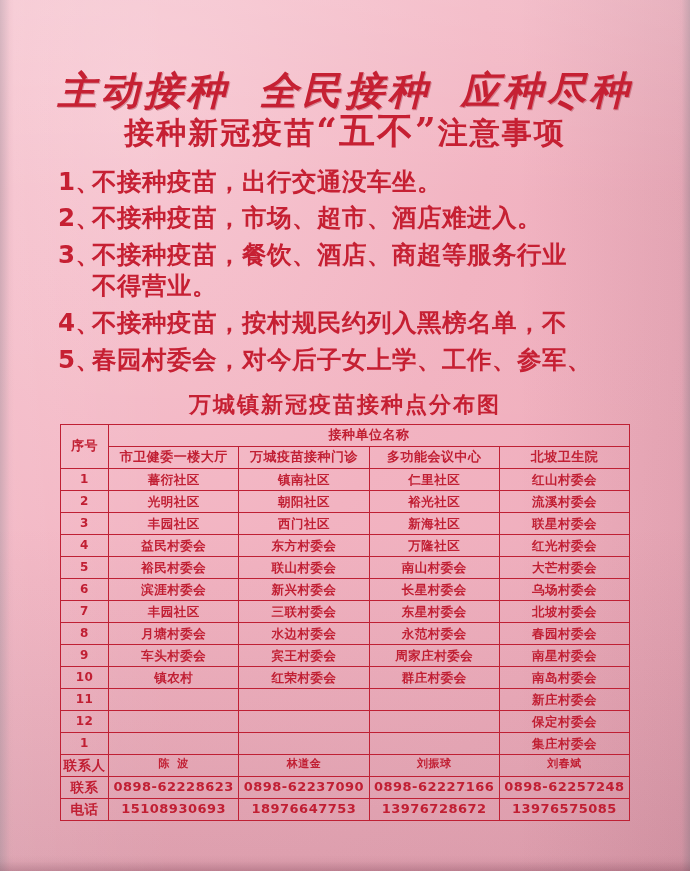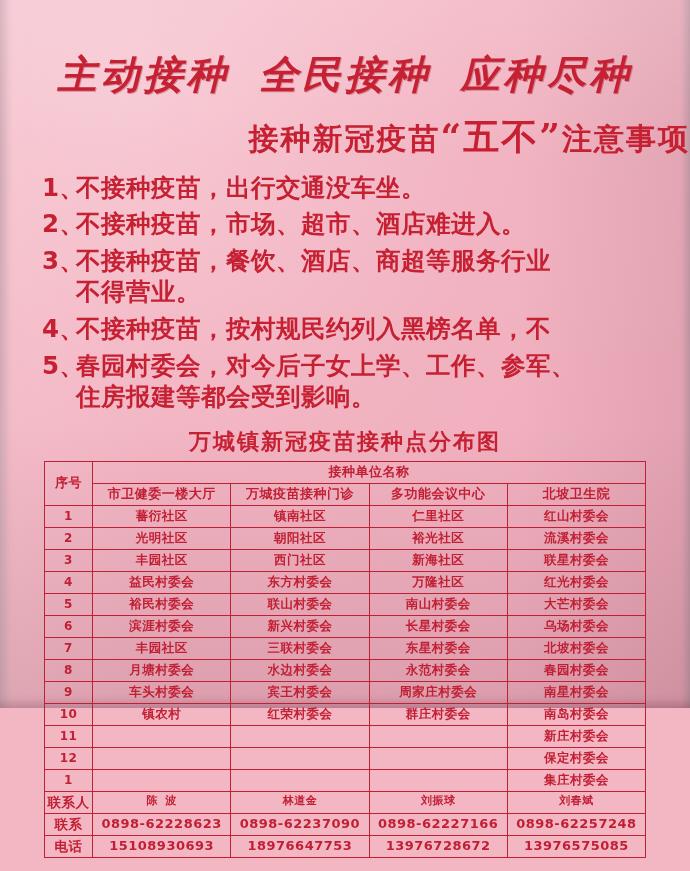--- a/index.html
+++ b/index.html
@@ -9,25 +9,25 @@
   body {
     width: 690px;
     height: 871px;
     background: #f3b7c4;
     font-family: "DejaVu Sans", "Liberation Sans", sans-serif;
     overflow: hidden;
   }
   #poster {
     position: relative;
     width: 690px;
-    height: 708px;
+    height: 871px;
     background:
       radial-gradient(ellipse at 20% 12%, #f7c7d2 0%, #f2b3c1 45%, #eca9b9 100%);
     box-sizing: border-box;
-    padding: 0;
+    padding: 16px;
   }
   
   #poster::after {
     content: "";
     position: absolute;
     inset: 0;
     pointer-events: none;
     background:
       linear-gradient(180deg, rgba(255,255,255,0.16) 0%, rgba(255,255,255,0.02) 22%, rgba(0,0,0,0.0) 60%, rgba(60,20,35,0.10) 100%),
       linear-gradient(90deg, rgba(255,255,255,0.10) 0%, rgba(0,0,0,0.0) 25%, rgba(0,0,0,0.0) 75%, rgba(80,30,45,0.08) 100%);
@@ -64,27 +64,26 @@
     padding-top: 54px;
     line-height: 1.05;
     text-shadow: 1px 1px 0 rgba(150,20,40,0.35);
     font-style: italic;
   }
   .headline .seg { margin: 0 6px; white-space: nowrap; }
 
   .subhead {
     position: relative;
     z-index: 2;
-    text-align: right;
+    text-align: center;
     color: #c62033;
     font-family: "DejaVu Serif", "Liberation Serif", serif;
     font-weight: bold;
     font-size: 30px;
     letter-spacing: 2px;
-    margin-top: 22px;
     line-height: 1.1;
   }
   .subhead .big {
     font-size: 36px;
     letter-spacing: 2px;
   }
 
   
   .rules {
     position: relative;
@@ -205,21 +204,20 @@
     <div class="rule">
       <span class="num">4、</span>
       <span class="txt">
         <span>不接种疫苗，按村规民约列入黑榜名单，不</span>
       </span>
     </div>
     <div class="rule">
       <span class="num">5、</span>
       <span class="txt">
         <span>春园村委会，对今后子女上学、工作、参军、</span>
-        <span class="cont">住房报建等都会受到影响。</span>
       </span>
     </div>
   </div>
 
   <div class="table-title">万城镇新冠疫苗接种点分布图</div>
 
   <div class="table-wrap">
     <table class="dist">
       <colgroup>
         <col class="col-seq">

